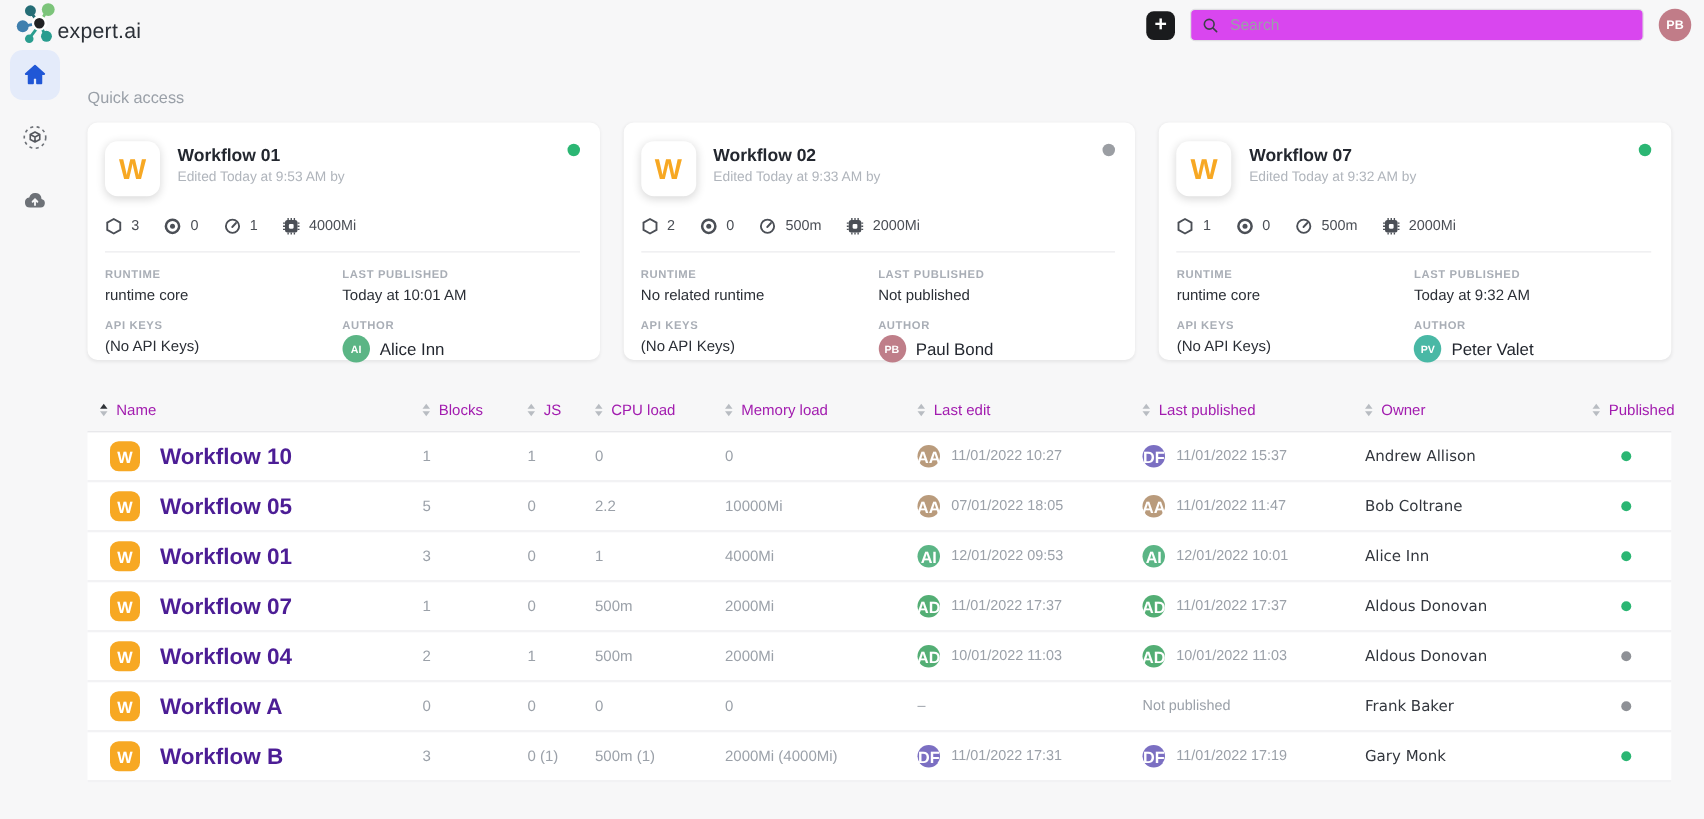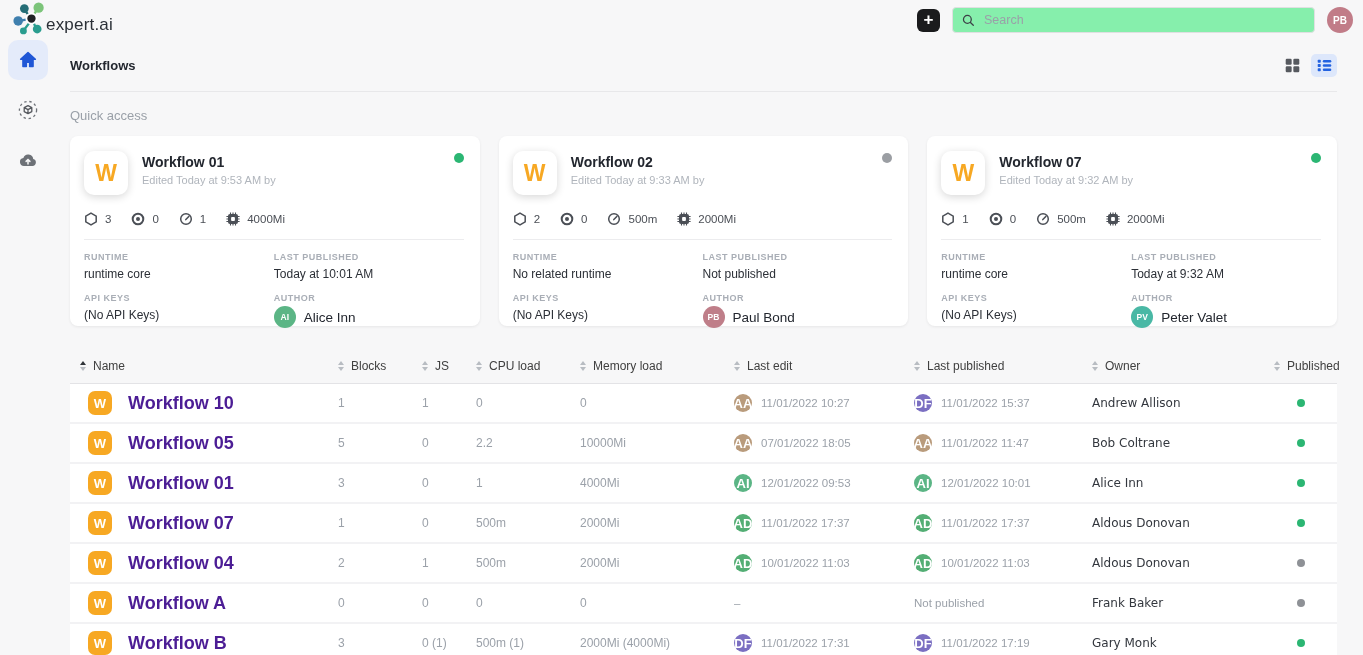--- a/index.html
+++ b/index.html
@@ -13,21 +13,21 @@
   svg.def { position:absolute; width:0; height:0; }
 
   
   .topbar { position:absolute; top:0; left:0; right:0; height:40px; display:flex; align-items:center; padding:0 10px 0 10px; }
   .brand { display:flex; align-items:flex-end; cursor:pointer; }
   .brand svg { width:42px; height:38px; }
   .brand-text { font-size:17px; color:#2b3037; margin-left:-6px; margin-bottom:4px; letter-spacing:.2px; }
   .top-right { margin-left:auto; display:flex; align-items:center; gap:12px; }
   .plus-btn { width:23px; height:23px; border-radius:6px; background:#1a1b1d; color:#fff; font-size:17px; font-weight:bold;
               display:flex; align-items:center; justify-content:center; line-height:1; cursor:pointer; padding-bottom:2px; }
-  .searchbar { width:363px; height:26px; background:#86efac; border:1px solid #e0e0e2; border-radius:4px;
+  .searchbar { width:363px; height:26px; background:#d946ef; border:1px solid #e0e0e2; border-radius:4px;
                display:flex; align-items:center; padding:0 8px; }
   .searchbar svg { width:15px; height:15px; flex:none; }
   .searchbar input { border:none; outline:none; background:transparent; font-family:inherit; font-size:12.5px;
                      color:#3c4046; margin-left:8px; width:100%; }
   .searchbar input::placeholder { color:#9aa0a8; }
   .avatar { border-radius:50%; color:#fff; font-weight:bold; display:inline-flex; align-items:center; justify-content:center; flex:none; }
   .av-26 { width:26px; height:26px; font-size:10px; }
   .av-22 { width:22px; height:22px; font-size:8.5px; }
   .mini-avatar { width:18px; height:18px; border-radius:50%; color:#fff; font-weight:bold; font-size:13px;
                  display:inline-flex; align-items:center; justify-content:center; flex:none; }
@@ -72,21 +72,21 @@
   .card-grid { display:grid; grid-template-columns:1fr 1fr; margin-top:12px; row-gap:12px; }
   .lbl { font-size:9px; font-weight:bold; letter-spacing:.5px; color:#a9aeb6; }
   .val { font-size:12px; color:#2b2f36; margin-top:5px; }
   .author { display:flex; align-items:center; gap:8px; margin-top:3px; }
   .author-name { font-size:13.5px; color:#23272f; }
 
   
   .table { margin-top:22px; }
   .tgrid { display:grid; grid-template-columns:268px 84px 54px 104px 154px 180px 178px 182px 1fr; align-items:center; }
   .thead { height:36px; border-bottom:1px solid #e3e3e6; }
-  .th { font-size:12px; color:#404040; display:flex; align-items:center; cursor:pointer; }
+  .th { font-size:12px; color:#a21caf; display:flex; align-items:center; cursor:pointer; }
   .th-pub { justify-content:flex-end; padding-right:28px; }
   .sort-arrows { display:inline-flex; flex-direction:column; gap:2px; margin-right:7px; }
   .sort-arrows i { width:0; height:0; border-left:3.5px solid transparent; border-right:3.5px solid transparent; }
   .sort-arrows .up { border-bottom:4.5px solid #b8bcc2; }
   .sort-arrows .down { border-top:4.5px solid #b8bcc2; }
   .th.sorted .up { border-bottom-color:#2f3338; }
   .trow { height:40px; background:#fff; border-bottom:2px solid #f2f2f4; cursor:pointer; }
   .td { font-size:12px; color:#9ba1a9; display:flex; align-items:center; }
   .td-name { padding-left:18px; gap:16px; }
   .row-w { width:24px; height:24px; border-radius:7px; background:#f7a823; color:#fff; font-size:13px; }
@@ -199,35 +199,20 @@
   </div>
   <div class="side-item">
     <svg>
         <use href="#i-cloud"></use>
       </svg>
   </div>
 </div>
 
 <div class="main">
 
-  <div class="page-head">
-    <span class="page-title">Workflows</span>
-    <div class="view-toggles">
-      <div class="toggle">
-        <svg>
-            <use href="#i-grid"></use>
-          </svg>
-      </div>
-      <div class="toggle active">
-        <svg>
-            <use href="#i-list"></use>
-          </svg>
-      </div>
-    </div>
-  </div>
 
   <div class="quick-access">Quick access</div>
 
   <div class="cards">
 
     <div class="card">
       <div class="card-head">
         <span class="w-tile card-w">
             <span>W</span>
           </span>

